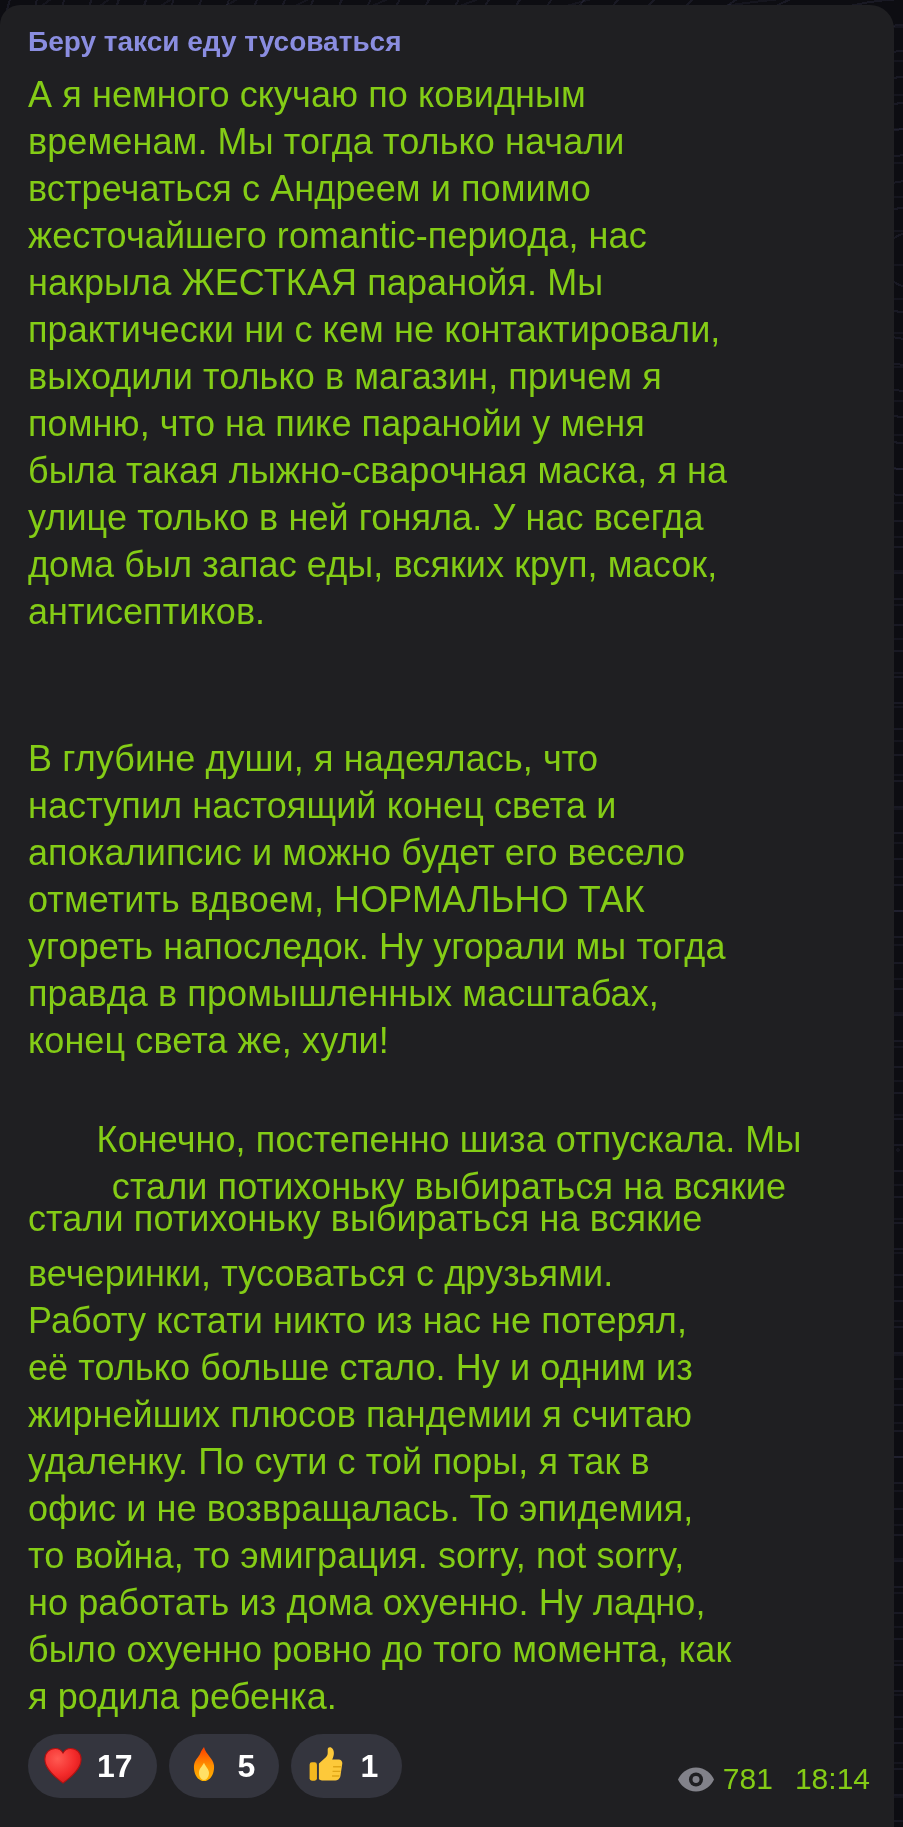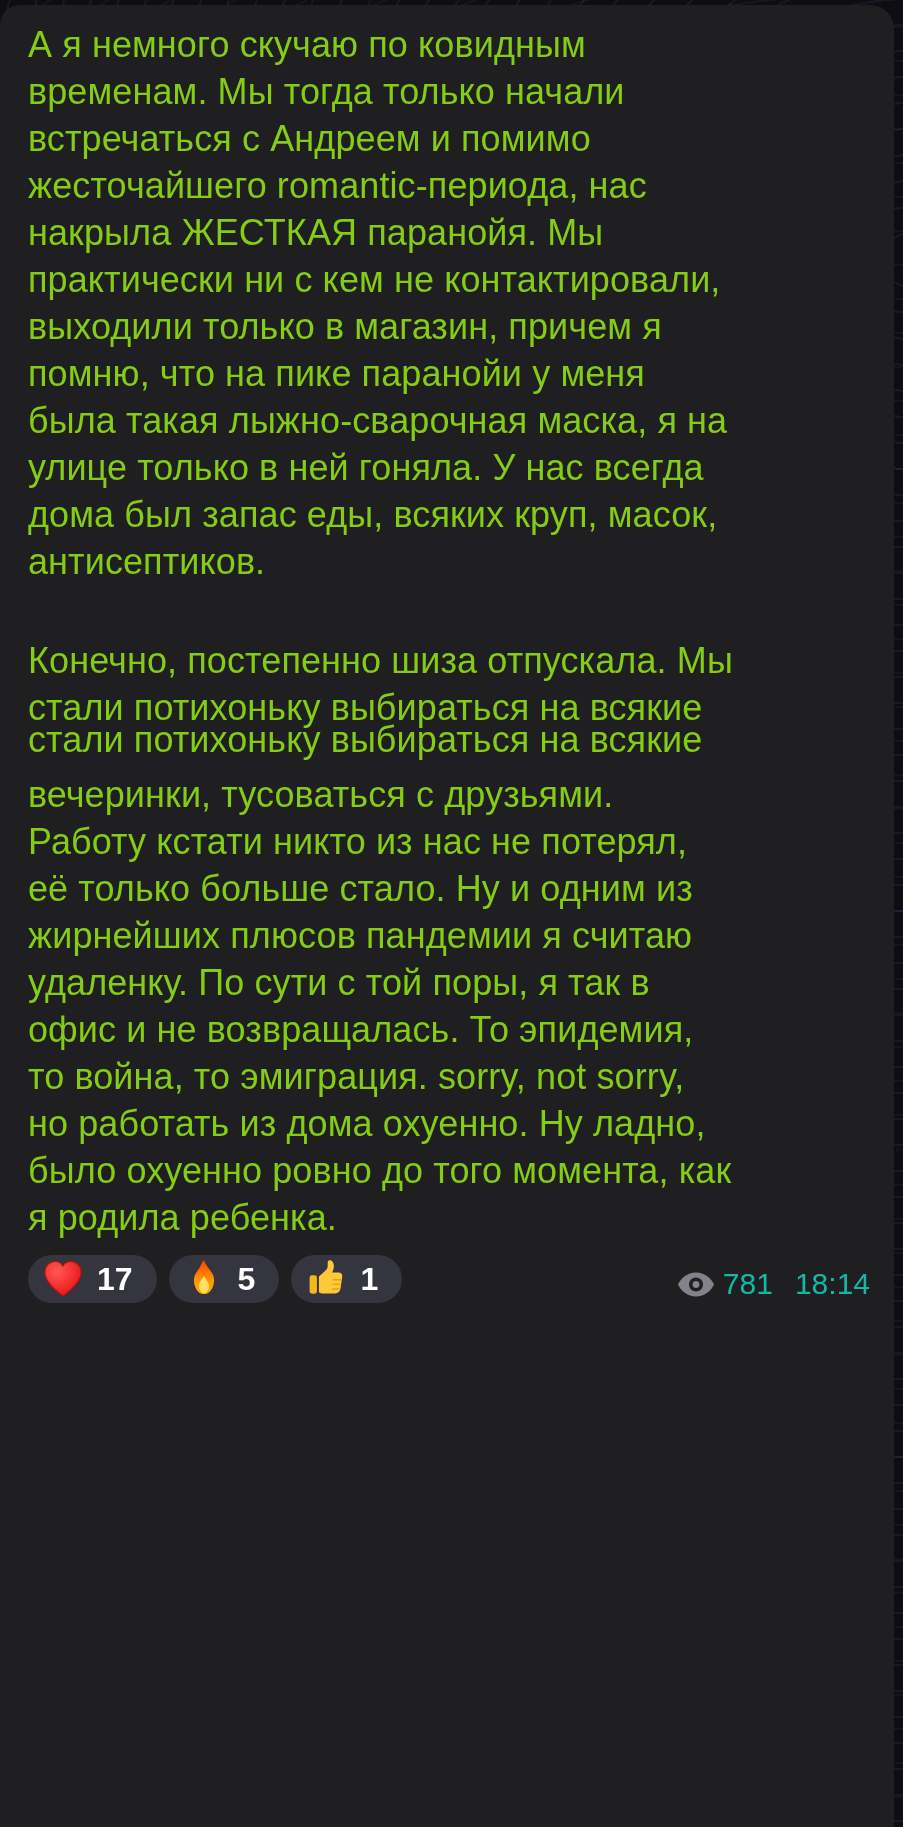--- a/index.html
+++ b/index.html
@@ -32,73 +32,81 @@
   }
   .para{
     white-space:pre-line;
     font-size:36px;
     line-height:47px;
     font-weight:400;
     color:#84cc16;
     letter-spacing:0.1px;
   }
   .gap-lg{margin-top:100px;}
-  .gap-sm{margin-top:52px;}
+  .gap-sm{margin-top:52px;text-align:center;}
   .dup-line{margin-top:-15px;}
   .after-dup{margin-top:8px;}
   .footer{
     margin-top:14px;
     display:flex;
     align-items:flex-end;
     justify-content:space-between;
   }
   .reactions{display:flex;gap:12px;}
   .pill{
     display:flex;align-items:center;gap:13px;
-    height:48px;
+    height:64px;
     padding:0 24px 0 14px;
     background:#34353e;
     border:none;border-radius:32px;
     cursor:pointer;
   }
   .pill .count{
     font-family:"Liberation Sans","DejaVu Sans",sans-serif;
     font-size:32px;font-weight:700;color:#ffffff;
   }
   .pill svg{display:block;}
   .meta{
     display:flex;align-items:center;
-    color:#14b8a6;
+    color:#84cc16;
     font-size:30px;
     padding-bottom:2px;
   }
   .meta .views{margin-left:9px;}
   .meta .time{margin-left:22px;}
   .eye{display:block;}
 </style>
 </head>
 <body>
 
 <div class="screen">
   <div class="bubble">
 
+    <div class="title">Беру такси еду тусоваться</div>
 
     <div class="para">А я немного скучаю по ковидным
 временам. Мы тогда только начали
 встречаться с Андреем и помимо
 жесточайшего romantic-периода, нас
 накрыла ЖЕСТКАЯ паранойя. Мы
 практически ни с кем не контактировали,
 выходили только в магазин, причем я
 помню, что на пике паранойи у меня
 была такая лыжно-сварочная маска, я на
 улице только в ней гоняла. У нас всегда
 дома был запас еды, всяких круп, масок,
 антисептиков.</div>
 
+    <div class="para gap-lg">В глубине души, я надеялась, что
+наступил настоящий конец света и
+апокалипсис и можно будет его весело
+отметить вдвоем, НОРМАЛЬНО ТАК
+угореть напоследок. Ну угорали мы тогда
+правда в промышленных масштабах,
+конец света же, хули!</div>
 
     <div class="para gap-sm">Конечно, постепенно шиза отпускала. Мы
 стали потихоньку выбираться на всякие</div>
 
     <div class="para dup-line">стали потихоньку выбираться на всякие</div>
 
     <div class="para after-dup">вечеринки, тусоваться с друзьями.
 Работу кстати никто из нас не потерял,
 её только больше стало. Ну и одним из
 жирнейших плюсов пандемии я считаю

